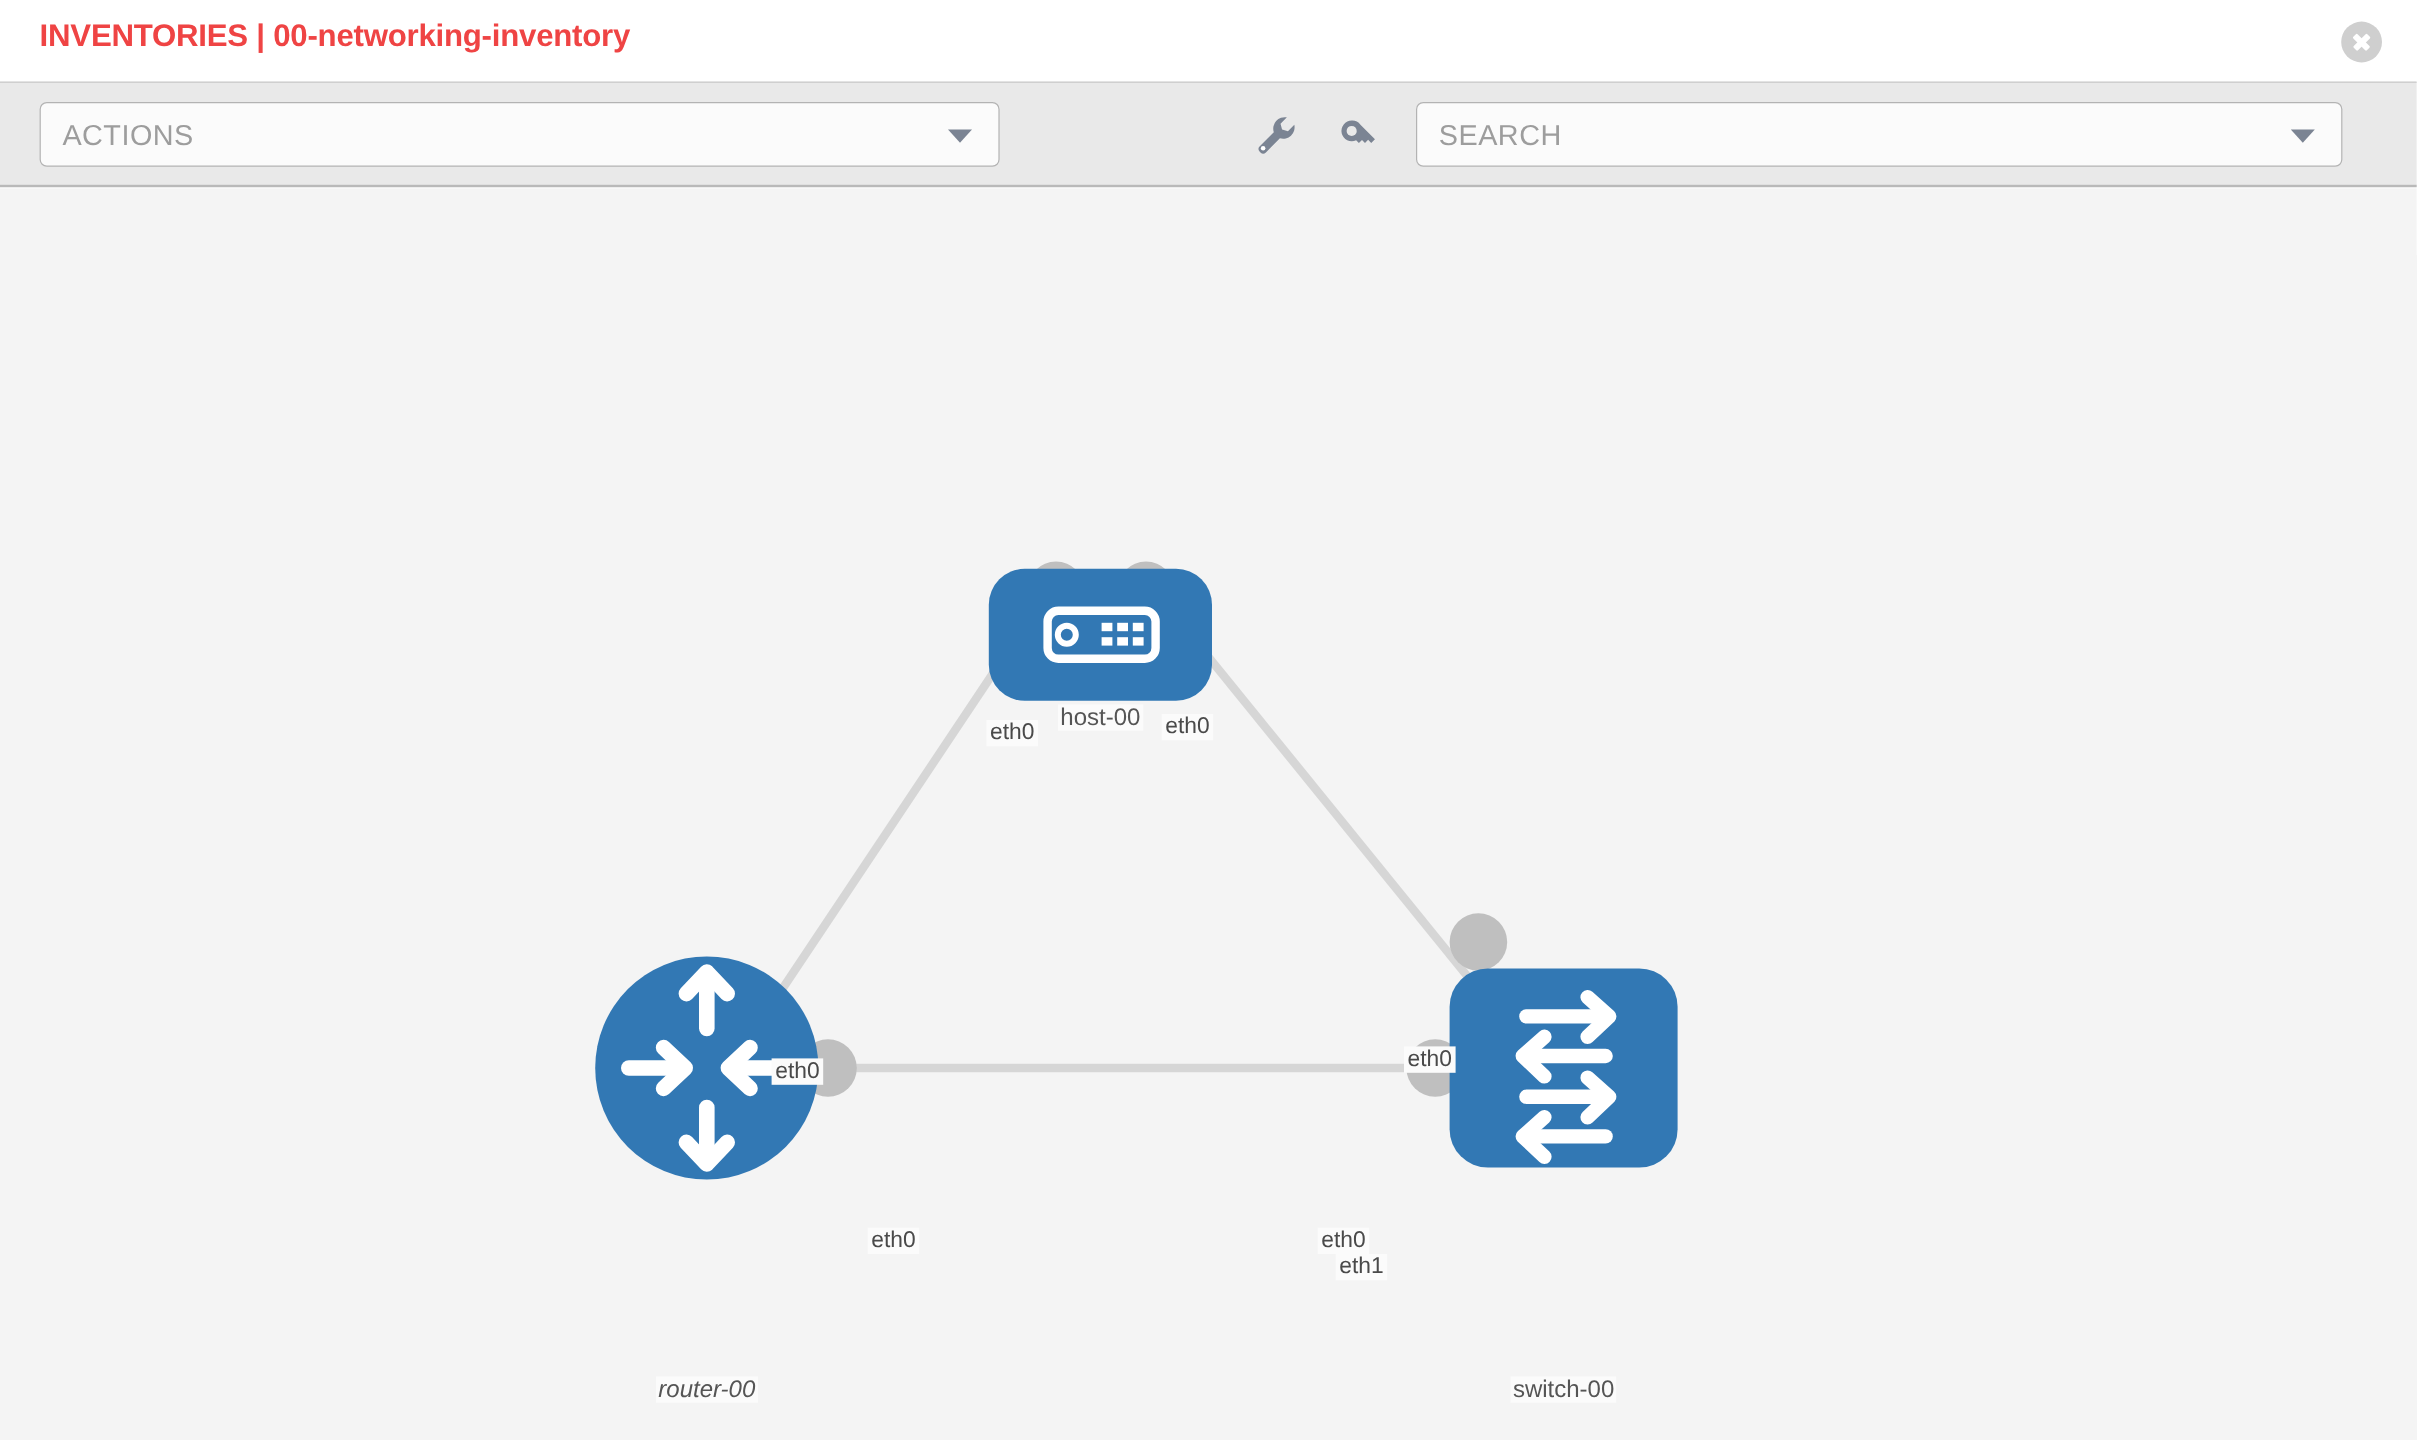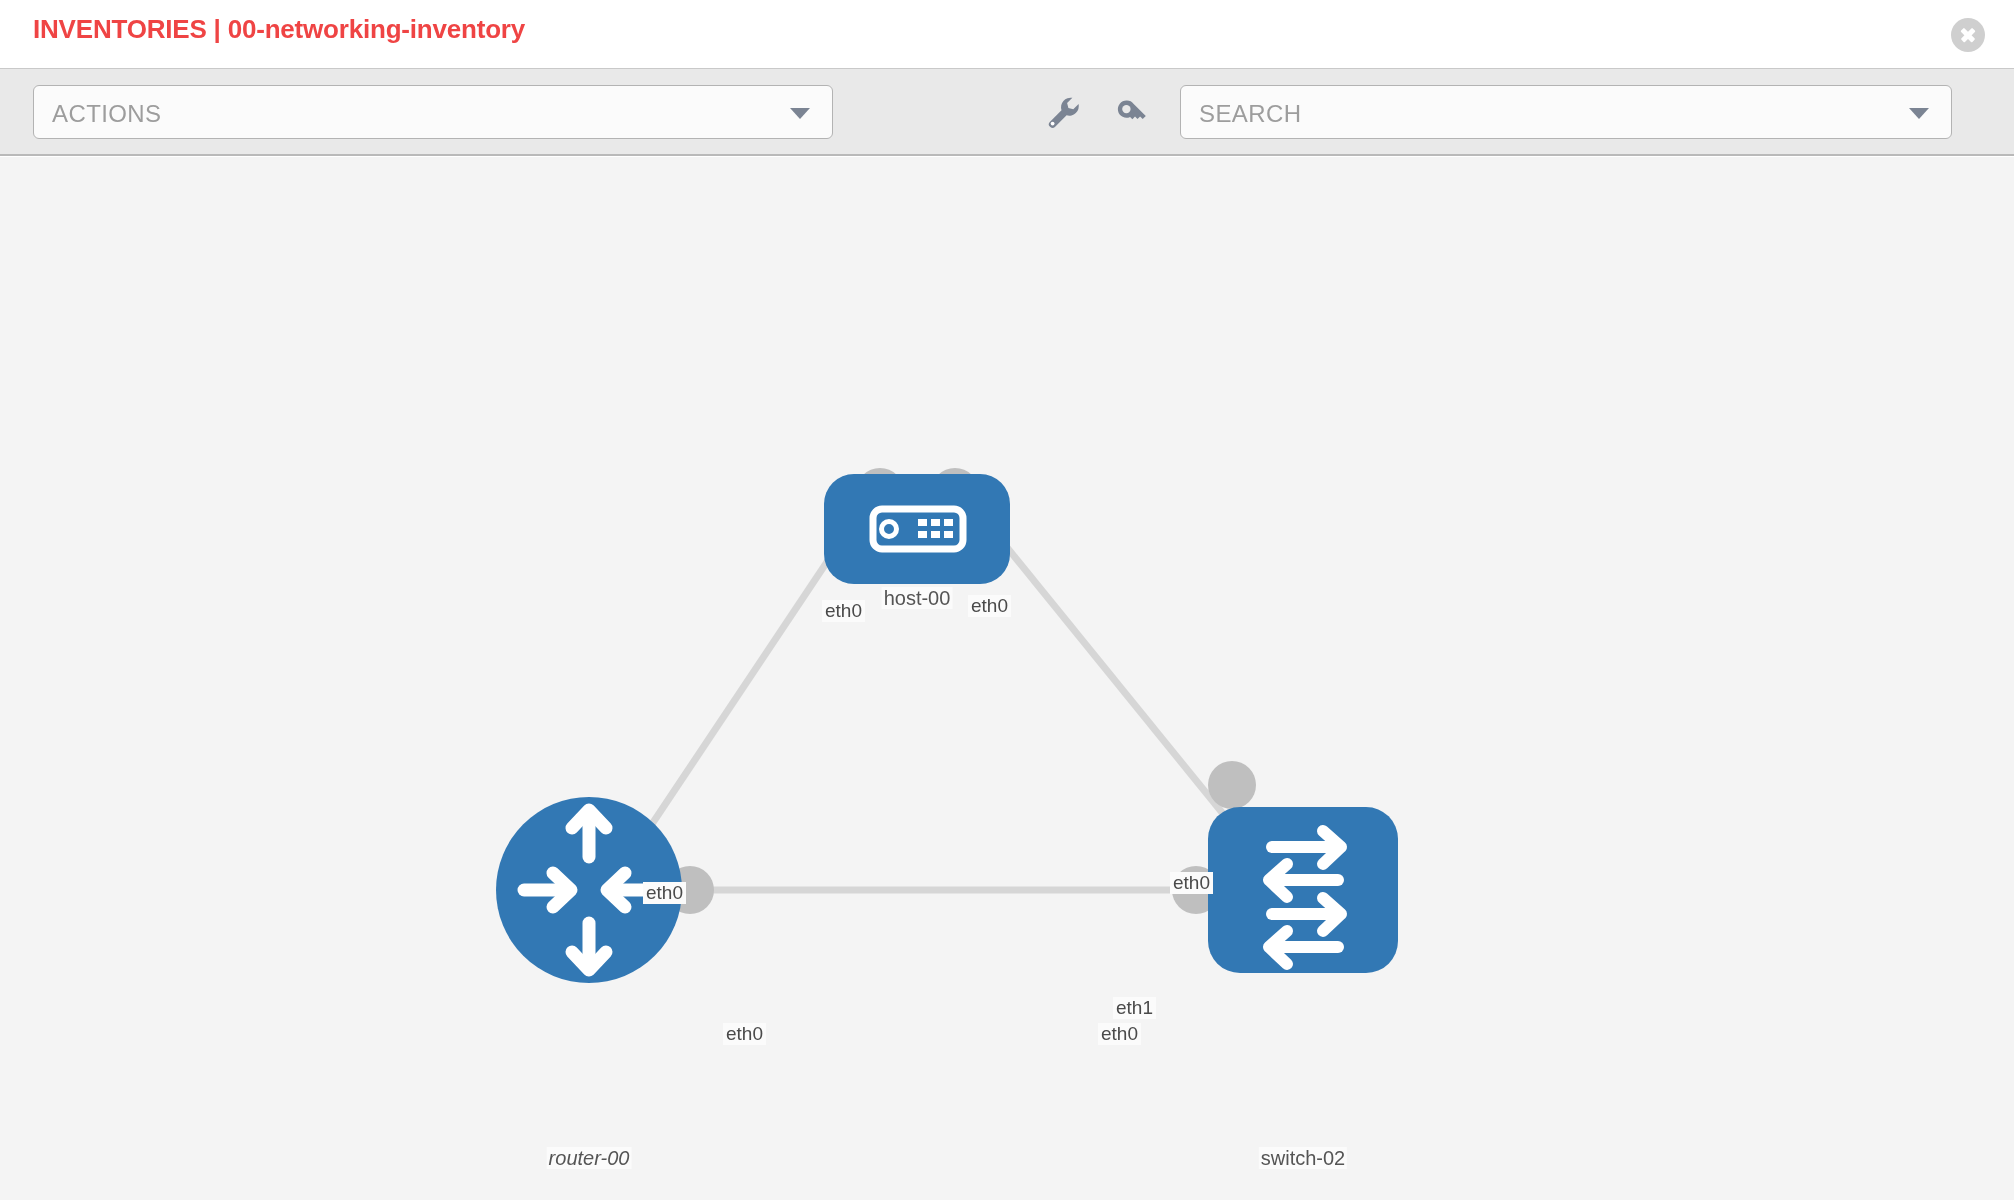--- a/index.html
+++ b/index.html
@@ -280,20 +280,20 @@
         </g>
       </g>
     </svg>
 
     <div class="edge-label" style="left:822px; top:443px;">eth0</div>
     <div class="edge-label" style="left:968px; top:438px;">eth0</div>
     <div class="edge-label" style="left:643px; top:725px;">eth0</div>
     <div class="edge-label" style="left:1170px; top:715px;">eth0</div>
     <div class="edge-label" style="left:723px; top:866px;">eth0</div>
     <div class="edge-label" style="left:1098px; top:866px;">eth0</div>
-    <div class="edge-label" style="left:1113px; top:840px;text-align:right;">eth1</div>
+    <div class="edge-label" style="left:1113px; top:888px;text-align:right;">eth1</div>
 
     <div class="node-label" style="left:917px;  top:430px;">host-00</div>
     <div class="node-label" style="left:589px;  top:990px;font-style:italic;">router-00</div>
-    <div class="node-label" style="left:1303px; top:990px;">switch-02</div>
+    <div class="node-label" style="left:1303px; top:990px;">switch-00</div>
 
   </div>
 </div>
 
 </body></html>

